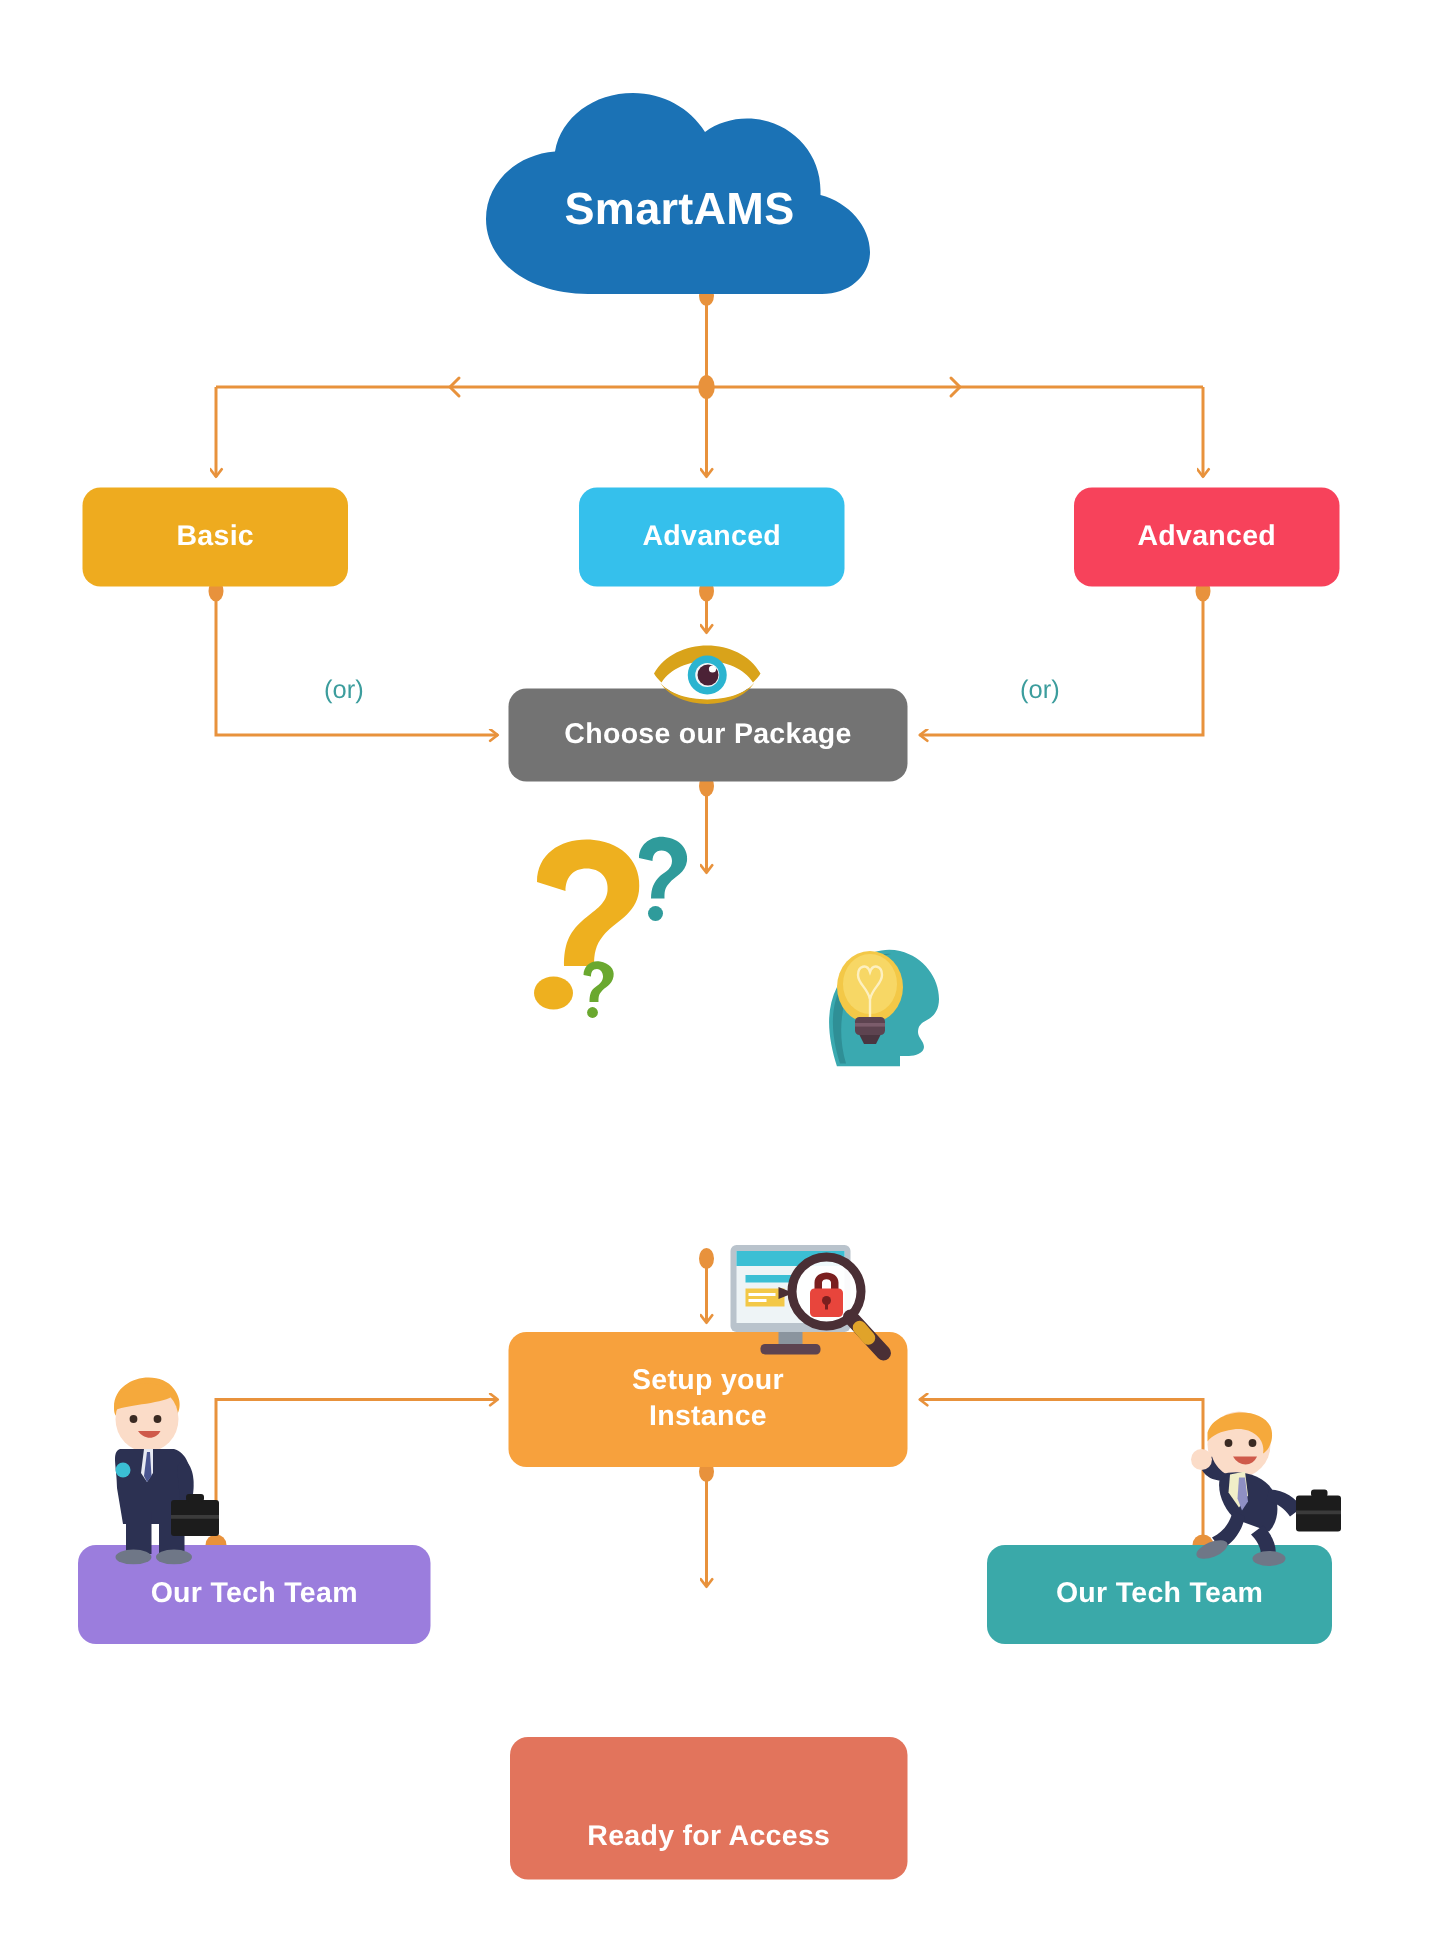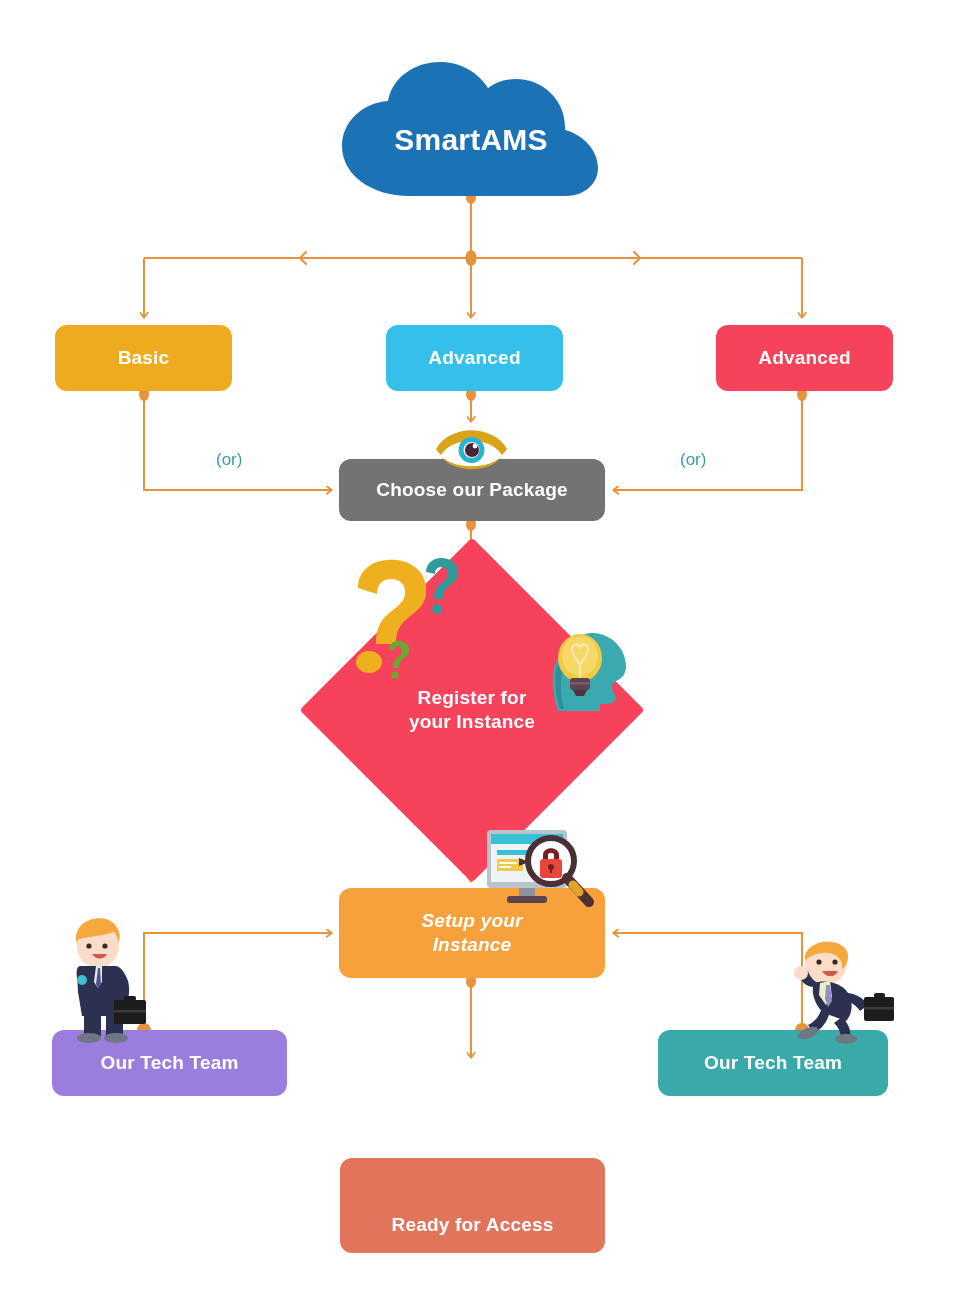--- a/index.html
+++ b/index.html
@@ -33,21 +33,21 @@
   }
   .label {
     color: #ffffff;
     font-weight: 700;
     letter-spacing: 0.2px;
     line-height: 1.25;
     white-space: pre-line;
   }
   
   #cloud-node {
-    left: 338px;
+    left: 320px;
     top: 62px;
     width: 266px;
     height: 135px;
     z-index: 6;
   }
   .cloud-svg {
     position: absolute;
     left: 0;
     top: 0;
     width: 266px;
@@ -88,21 +88,21 @@
     position: relative;
     z-index: 3;
     font-size: 19px;
   }
 
   
   #setup-node {
     left: 339px; top: 888px; width: 266px; height: 90px;
     background: #f7a13d;
   }
-  #setup-node .label { font-size: 19px; font-style: italic; }
+  #setup-node .label { font-size: 19px; }
 
   
   #techteam-left-node {
     left: 52px; top: 1030px; width: 235px; height: 66px;
     background: #9b7ddd;
   }
   #techteam-right-node {
     left: 658px; top: 1030px; width: 230px; height: 66px;
     background: #3aa9a9;
   }
@@ -263,25 +263,20 @@
                C108,14 105,11 101,11 C97,11 95,14 95,18 Z" fill="#2f9b9b"></path>
       <circle cx="97" cy="53" r="5" fill="#2f9b9b"></circle>
 
       <path d="M49,94 C49,88 54,84 60,85 C66,86 70,90 69,95 C68,101 63,102 61,105
                C59,107 59,109 59,112 L53,112 C53,107 54,104 57,102 C60,100 62,98 62,95
                C62,92 60,90 58,90 C55,90 54,92 54,95 Z" fill="#6aa82f"></path>
       <circle cx="55" cy="119" r="3.6" fill="#6aa82f"></circle>
     </svg>
   </div>
 
-  <div class="node" id="register-node">
-    <div class="diamond-shape"></div>
-    <span class="label" id="register-label">Register for
-your Instance</span>
-  </div>
 
   <div class="deco" id="bulbhead-wrap">
     <svg viewBox="0 0 95 95" width="95" height="95" xmlns="http://www.w3.org/2000/svg">
       <path d="M20,95 C14,76 12,58 20,42 C28,24 46,14 62,18 C78,22 88,36 88,50
                C88,58 84,62 80,64 C76,66 74,68 74,72 C74,76 78,78 78,82
                C78,86 72,88 68,88 L62,88 L62,95 Z" fill="#3aa9b0"></path>
       <path d="M22,93 C16,74 15,56 23,41 C30,27 44,19 56,20 C44,22 33,31 28,44
                C22,58 21,76 26,93 Z" fill="#2f8f96"></path>
 
       <ellipse cx="42" cy="42" rx="22" ry="24" fill="#f3c847"></ellipse>

